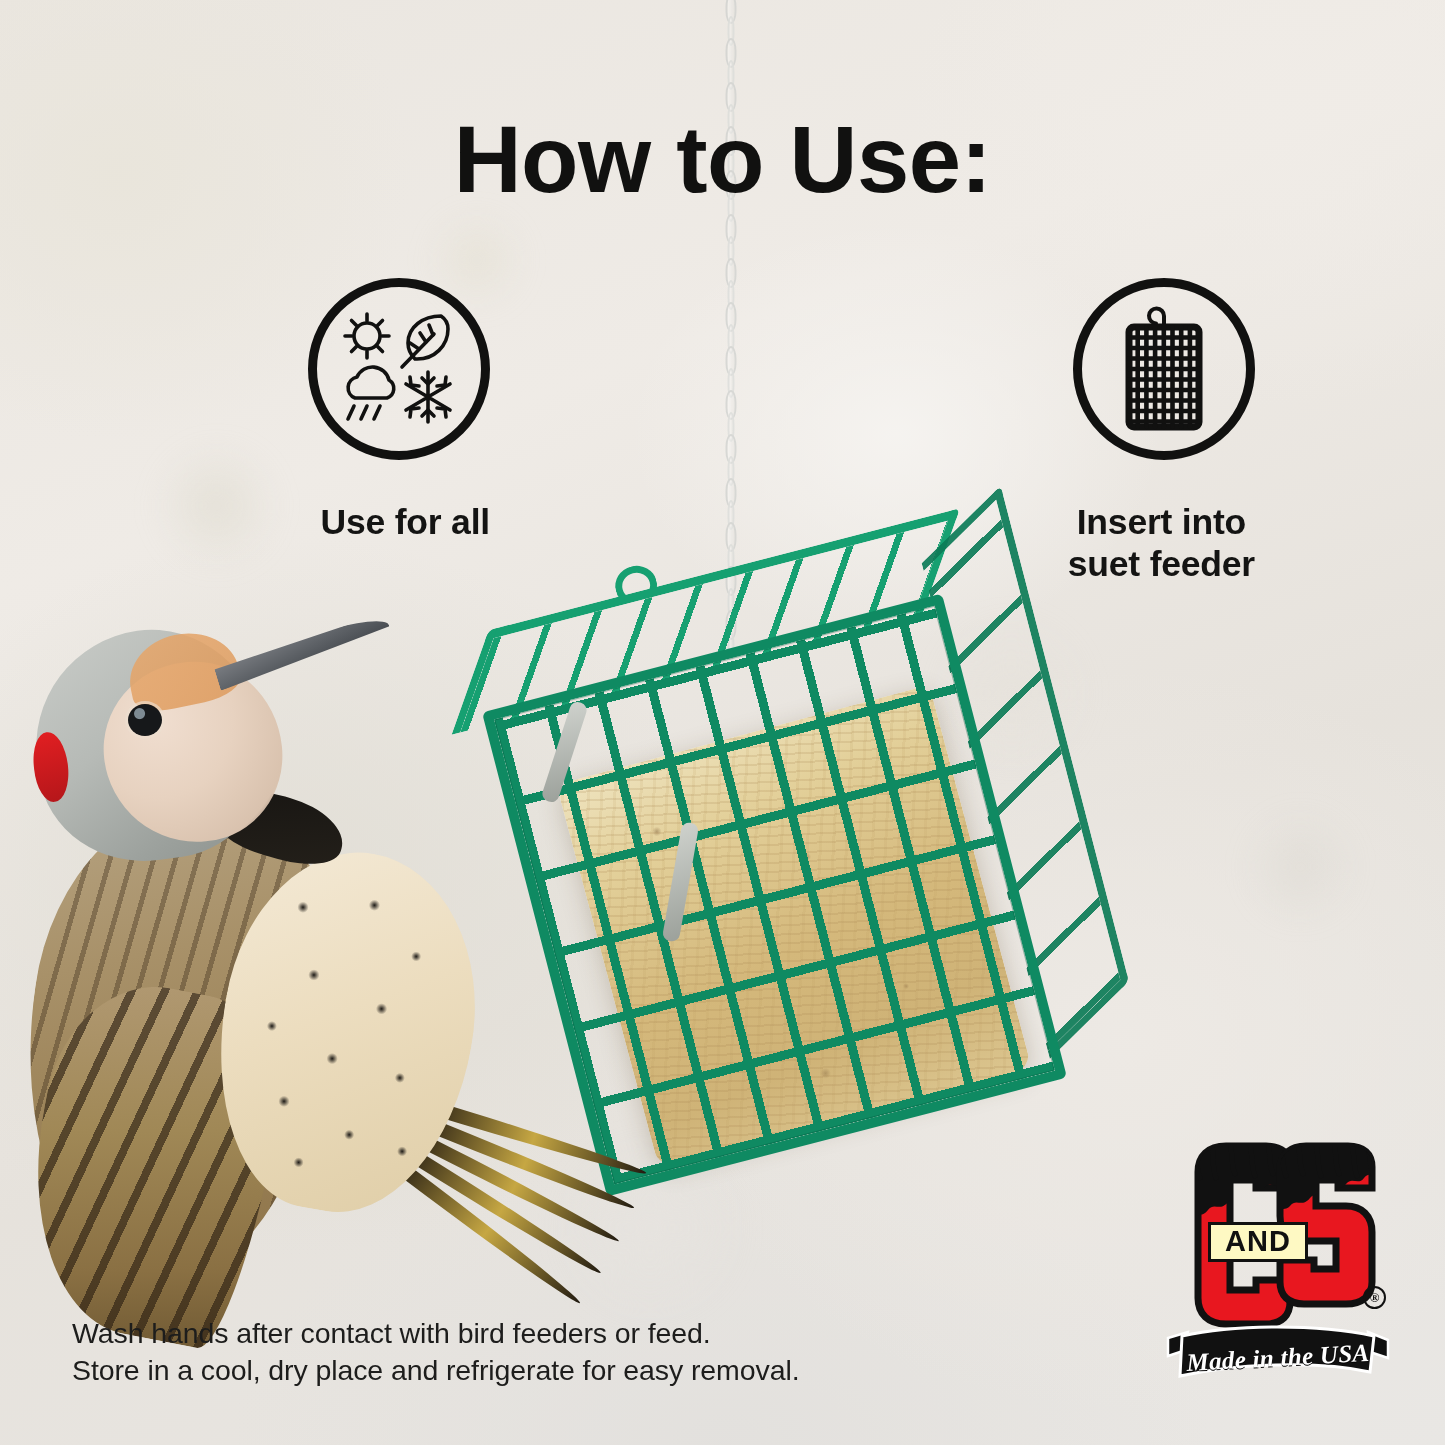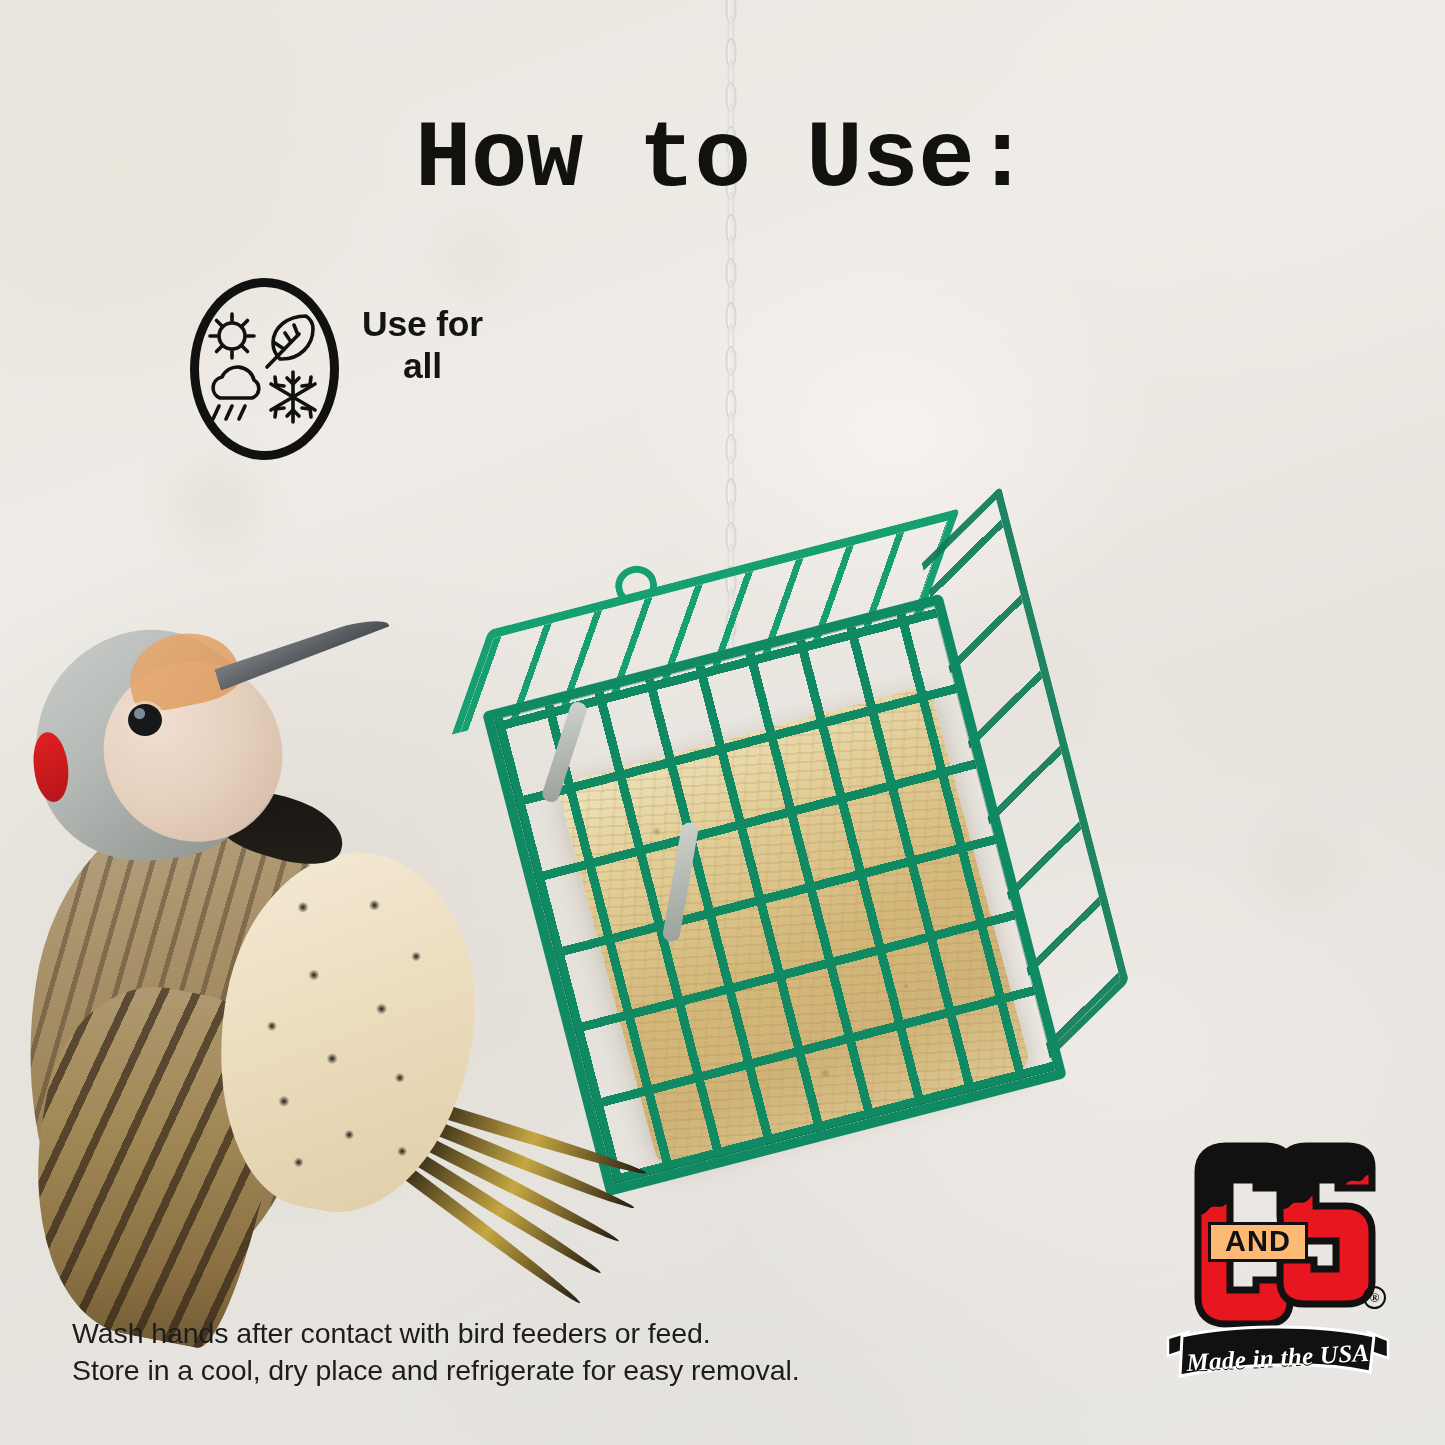--- a/index.html
+++ b/index.html
@@ -49,34 +49,34 @@
     border:2.2px solid #c9ccca;
     border-radius:50%/42%;
     background:linear-gradient(90deg,rgba(255,255,255,.55),rgba(200,204,202,.25));
   }
   .chain i:nth-child(even) { width:7px; border-color:#d6d9d7; }
 
   
   .title {
     position:absolute; top:113px; left:0; width:1445px;
     text-align:center;
-    font-family:Liberation Mono, monospace;
+    font-family:Liberation Sans, sans-serif;
     font-weight:700;
     font-size:94px;
     line-height:1;
     letter-spacing:-0.5px;
     color:#111110;
   }
 
   
   .steps {
     position:absolute; top:278px; left:190px; width:1065px;
     display:flex; justify-content:space-between; align-items:flex-start;
   }
-  .step { width:300px; display:flex; flex-direction:row; align-items:flex-start;gap:16px; }
+  .step { width:300px; display:flex; flex-direction:column; align-items:flex-end;gap:16px; }
   .circle {
     width:182px; height:182px; border-radius:50%;
     border:9.5px solid #111110;
     background:transparent;
     display:flex; align-items:center; justify-content:center;
     position:relative;
   }
   .caption {
     margin-top:26px;
     text-align:center;
@@ -286,21 +286,21 @@
   
   .logo { position:absolute; left:1172px; top:1138px; width:212px; height:248px; }
   .logo .reg {
     position:absolute; right:-2px; top:148px;
     width:23px; height:23px; border:2.4px solid #111; border-radius:50%;
     font-size:13px; font-weight:700; text-align:center; line-height:19px; color:#111;
     font-family:"Liberation Serif", serif;
   }
   .logo .andbox {
     position:absolute; left:36px; top:84px; z-index:6;
-    background:#fdba74; border:3px solid #111;
+    background:#fef9c3; border:3px solid #111;
     padding:2px 14px 3px 14px;
     font-weight:700; font-size:29px; letter-spacing:1px; color:#111;
     line-height:1;
   }
   .letters { position:absolute; left:0; top:0; width:212px; height:196px; }
   .ribbon {
     position:absolute; left:-6px; top:186px; width:224px; height:68px;
   }
   .ribbon-text {
     position:absolute; left:0; top:0; width:224px; height:68px;
@@ -375,20 +375,40 @@
                  M72 67l1 8 8 1 M108 107l-1-8-8-1
                  M108 67l-1 8-8 1 M72 107l1-8 8-1"></path>
       </svg>
     </div>
     <div class="caption">
       <div>Use for all</div>
     </div>
   </div>
 
 
+  <div class="step">
+    <div class="circle">
+      <svg class="ic" width="104" height="132" viewBox="0 0 104 132" fill="none" stroke="#111110" stroke-linecap="round" stroke-linejoin="round">
+
+        <path d="M52 24V13a7.5 7.5 0 1 0-8 7.5" stroke-width="4"></path>
+
+        <rect x="17" y="24" width="70" height="100" rx="5" stroke-width="7"></rect>
+
+        <path d="M25.7 24v100 M34.4 24v100 M43.1 24v100 M51.8 24v100
+                 M60.5 24v100 M69.2 24v100 M77.9 24v100" stroke-width="4.6"></path>
+
+        <path d="M17 34.5h70 M17 45h70 M17 55.5h70 M17 66h70
+                 M17 76.5h70 M17 87h70 M17 97.5h70 M17 108h70 M17 118.5h70" stroke-width="4.6"></path>
+      </svg>
+    </div>
+    <div class="caption">
+      <div>Insert into</div>
+      <div>suet feeder</div>
+    </div>
+  </div>
 </div>
 
 <div class="photo">
 
   <div class="suet"></div>
 
   <div class="cage">
     <div class="hookloop"></div>
     <div class="top"></div>
     <div class="side"></div>

